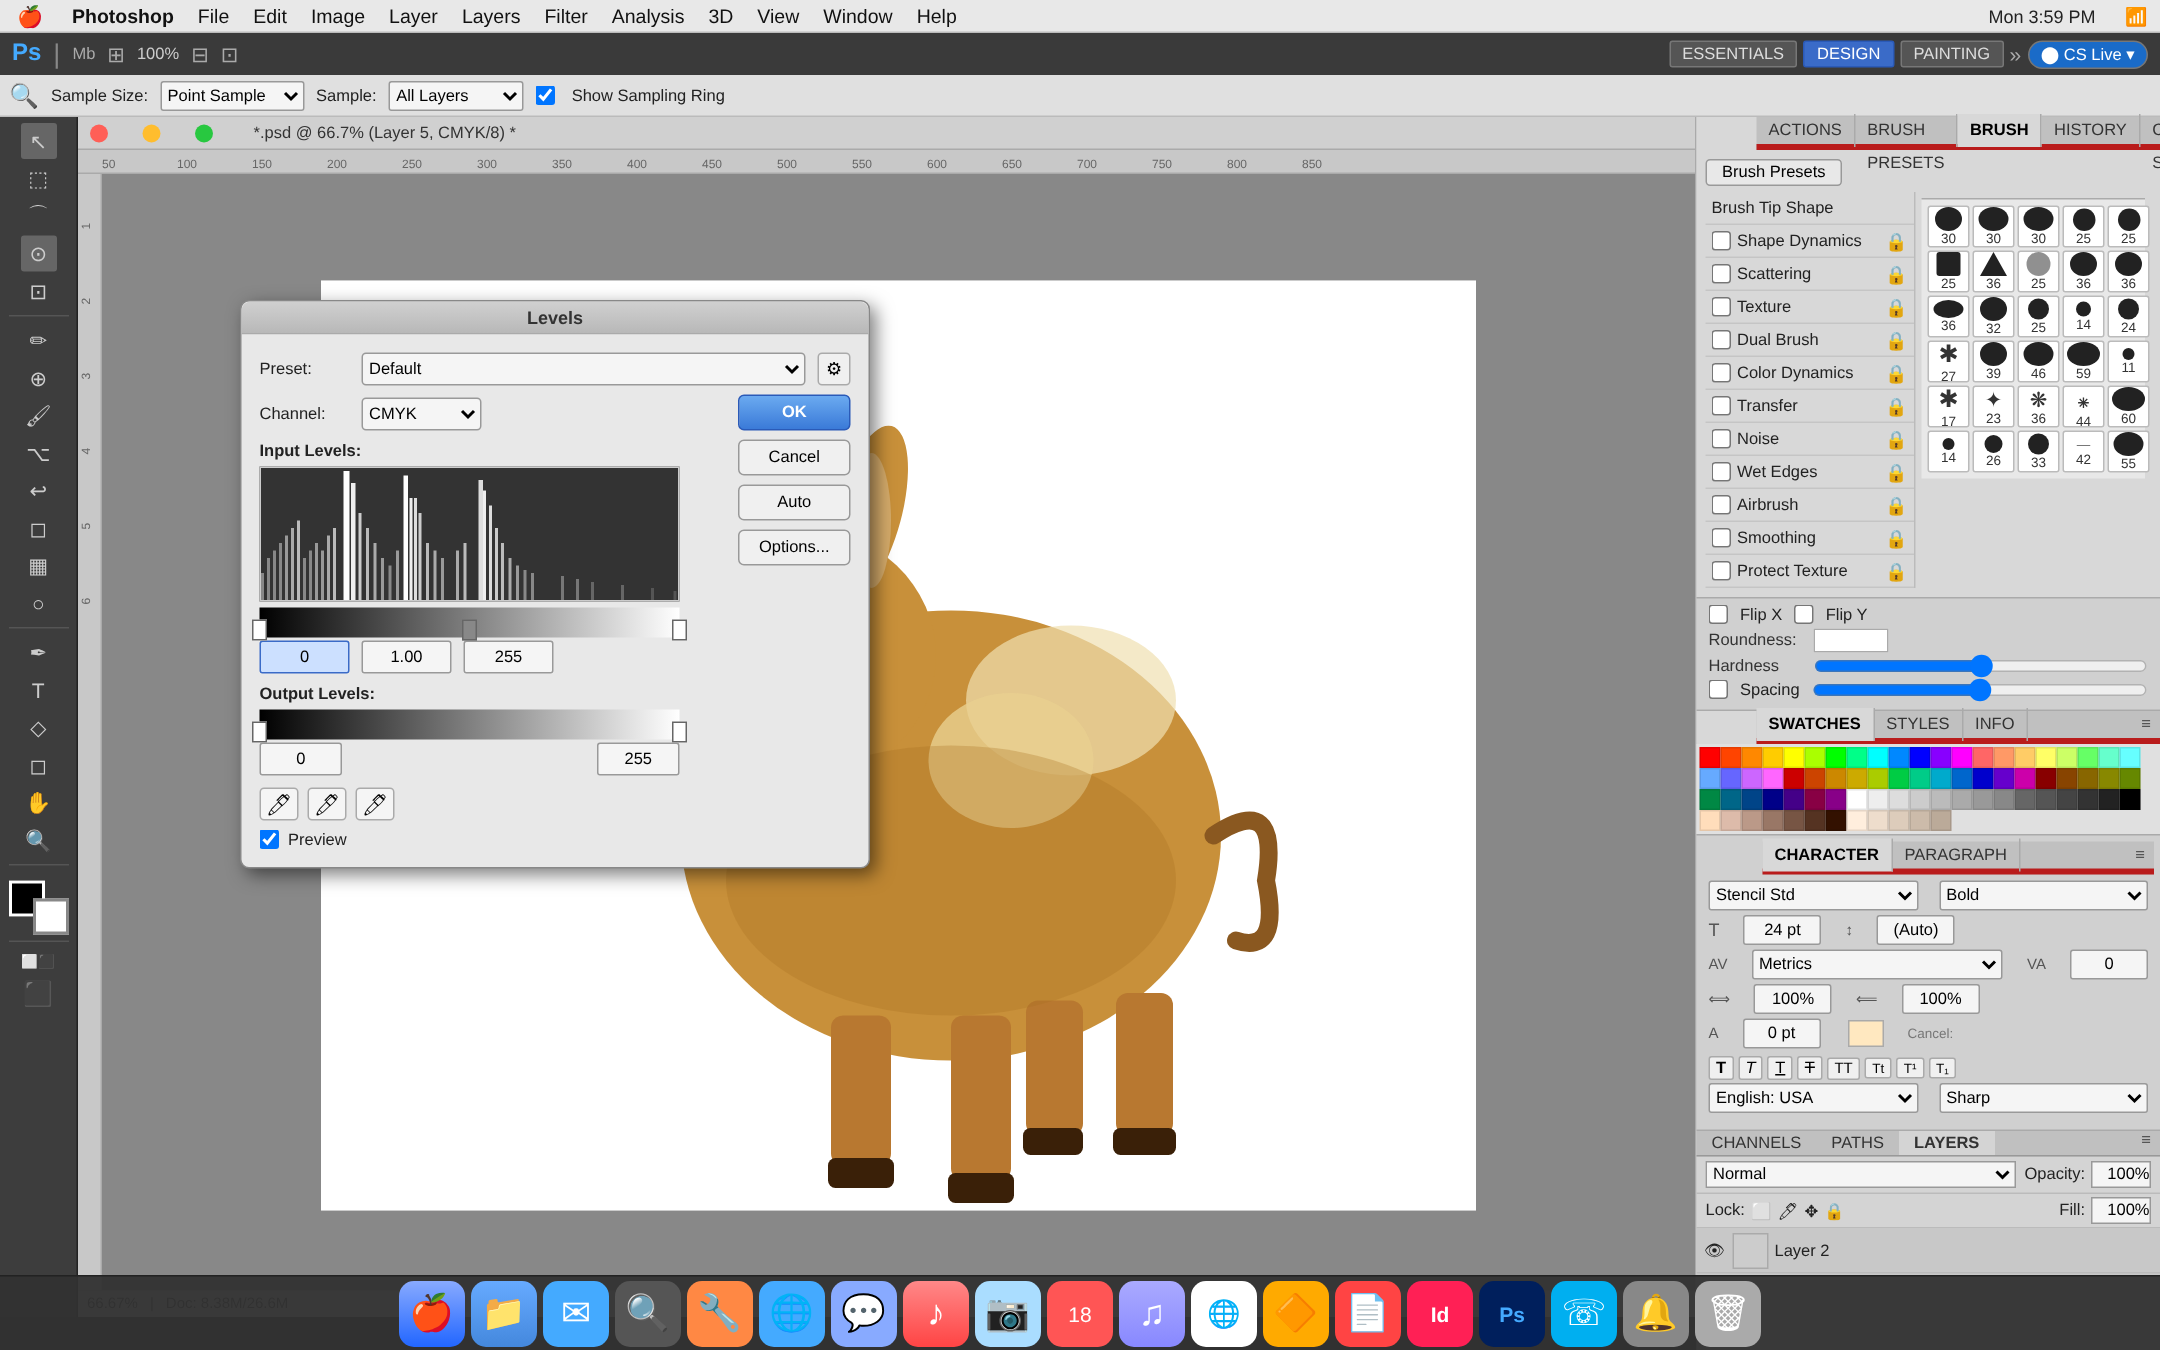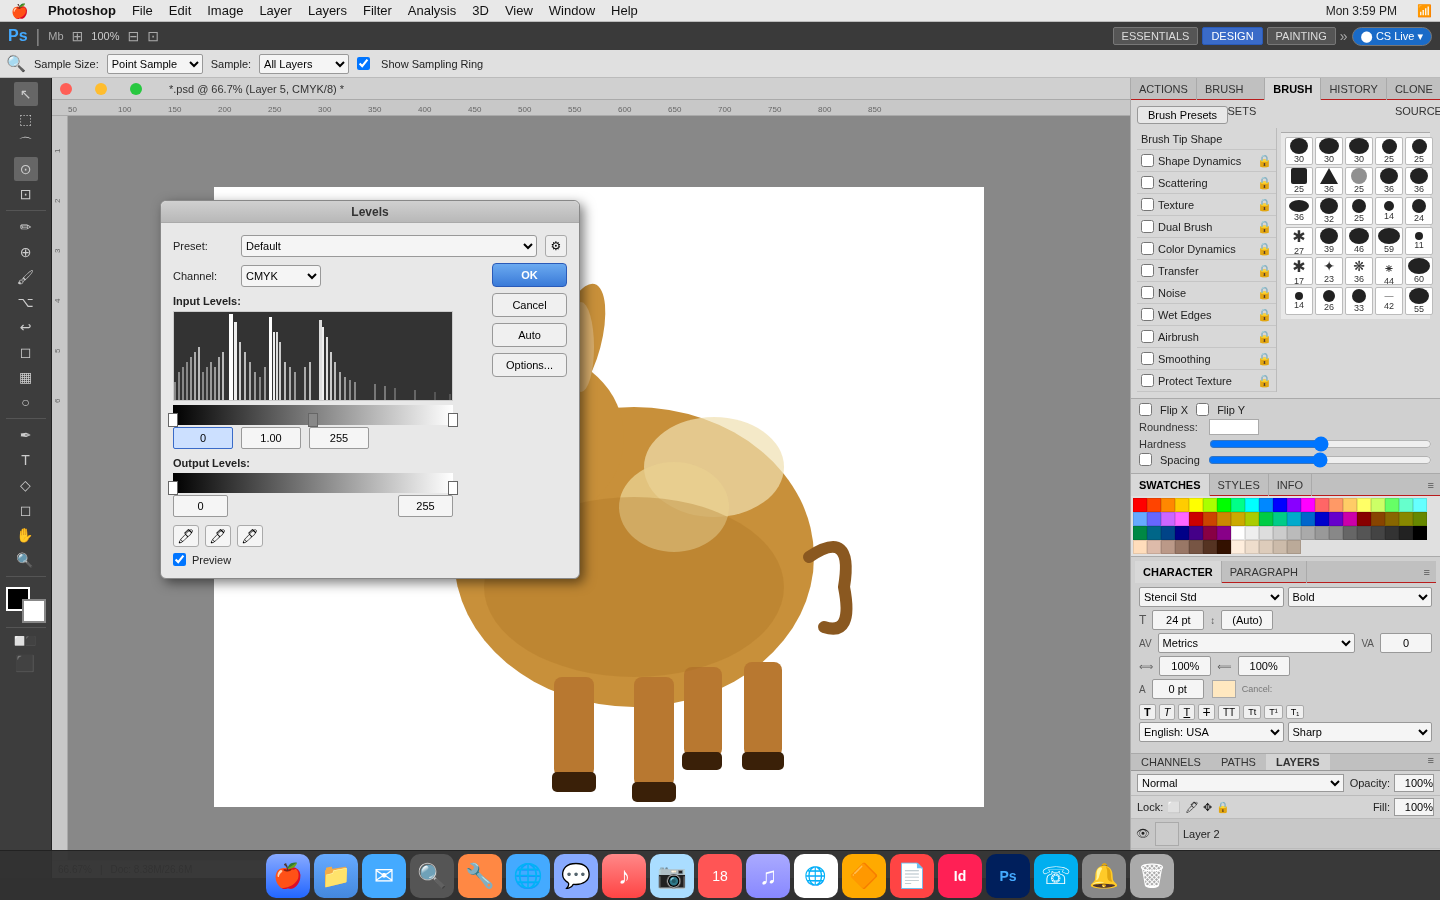--- a/index.html
+++ b/index.html
@@ -69,21 +69,21 @@
 
     
     #right-panels {
       width: 310px; background: #d4d4d4; display: flex; flex-direction: column;
       border-left: 1px solid #aaa;
     }
 
     
     .panel-tab-row {
       display: flex; align-items: center; background: #c0c0c0;
-      border-bottom: 1px solid #b91c1c; height: 22px;
+      border-bottom: 4px solid #b91c1c; height: 22px; margin-left: 40px;
     }
     .panel-tab {
       padding: 0 8px; height: 22px; line-height: 22px; font-size: 11px;
       cursor: pointer; color: #333; border-right: 1px solid #aaa;
     }
     .panel-tab.active { background: #d8d8d8; color: #000; font-weight: bold; }
     .panel-collapse { margin-left: auto; padding: 0 6px; cursor: pointer; color: #555; }
 
     
     #brush-panel { flex: 0 0 auto; background: #d8d8d8; }
@@ -109,21 +109,21 @@
     .size-label { width: 70px; font-size: 11px; color: #333; }
     .checkbox-row { display: flex; align-items: center; gap: 8px; font-size: 11px; margin-bottom: 3px; }
 
     
     #swatches-panel { background: #d8d8d8; border-top: 1px solid #aaa; flex: 0 0 auto; }
     #swatches-grid { display: flex; flex-wrap: wrap; padding: 4px; background: #fff; }
     .swatch { width: 14px; height: 14px; cursor: pointer; border: 1px solid rgba(0,0,0,0.1); }
 
     
     #char-panel { background: #d0d0d0; border-top: 1px solid #aaa; padding: 4px; }
-    .char-row { display: flex; gap: 4px; margin-bottom: 3px; align-items: center; }
+    .char-row { display: flex; gap: 14px; margin-bottom: 3px; align-items: center; }
     .char-select { font-size: 11px; height: 20px; flex: 1; border: 1px solid #999; background: #f5f5f5; border-radius: 2px; }
     .char-input { width: 52px; height: 20px; font-size: 11px; border: 1px solid #999; background: #f5f5f5; text-align: center; border-radius: 2px; }
     .char-icon-row { display: flex; gap: 3px; align-items: center; font-size: 12px; padding: 2px 0; }
 
     
     #layers-section { flex: 1; display: flex; flex-direction: column; background: #d4d4d4; border-top: 1px solid #aaa; min-height: 160px; }
     .layers-tabs { display: flex; background: #c0c0c0; border-bottom: 1px solid #999; }
     .layers-tab { padding: 2px 10px; font-size: 11px; cursor: pointer; color: #333; }
     .layers-tab.active { background: #d4d4d4; font-weight: bold; }
     .layers-controls { display: flex; align-items: center; padding: 3px 6px; gap: 6px; border-bottom: 1px solid #bbb; }

